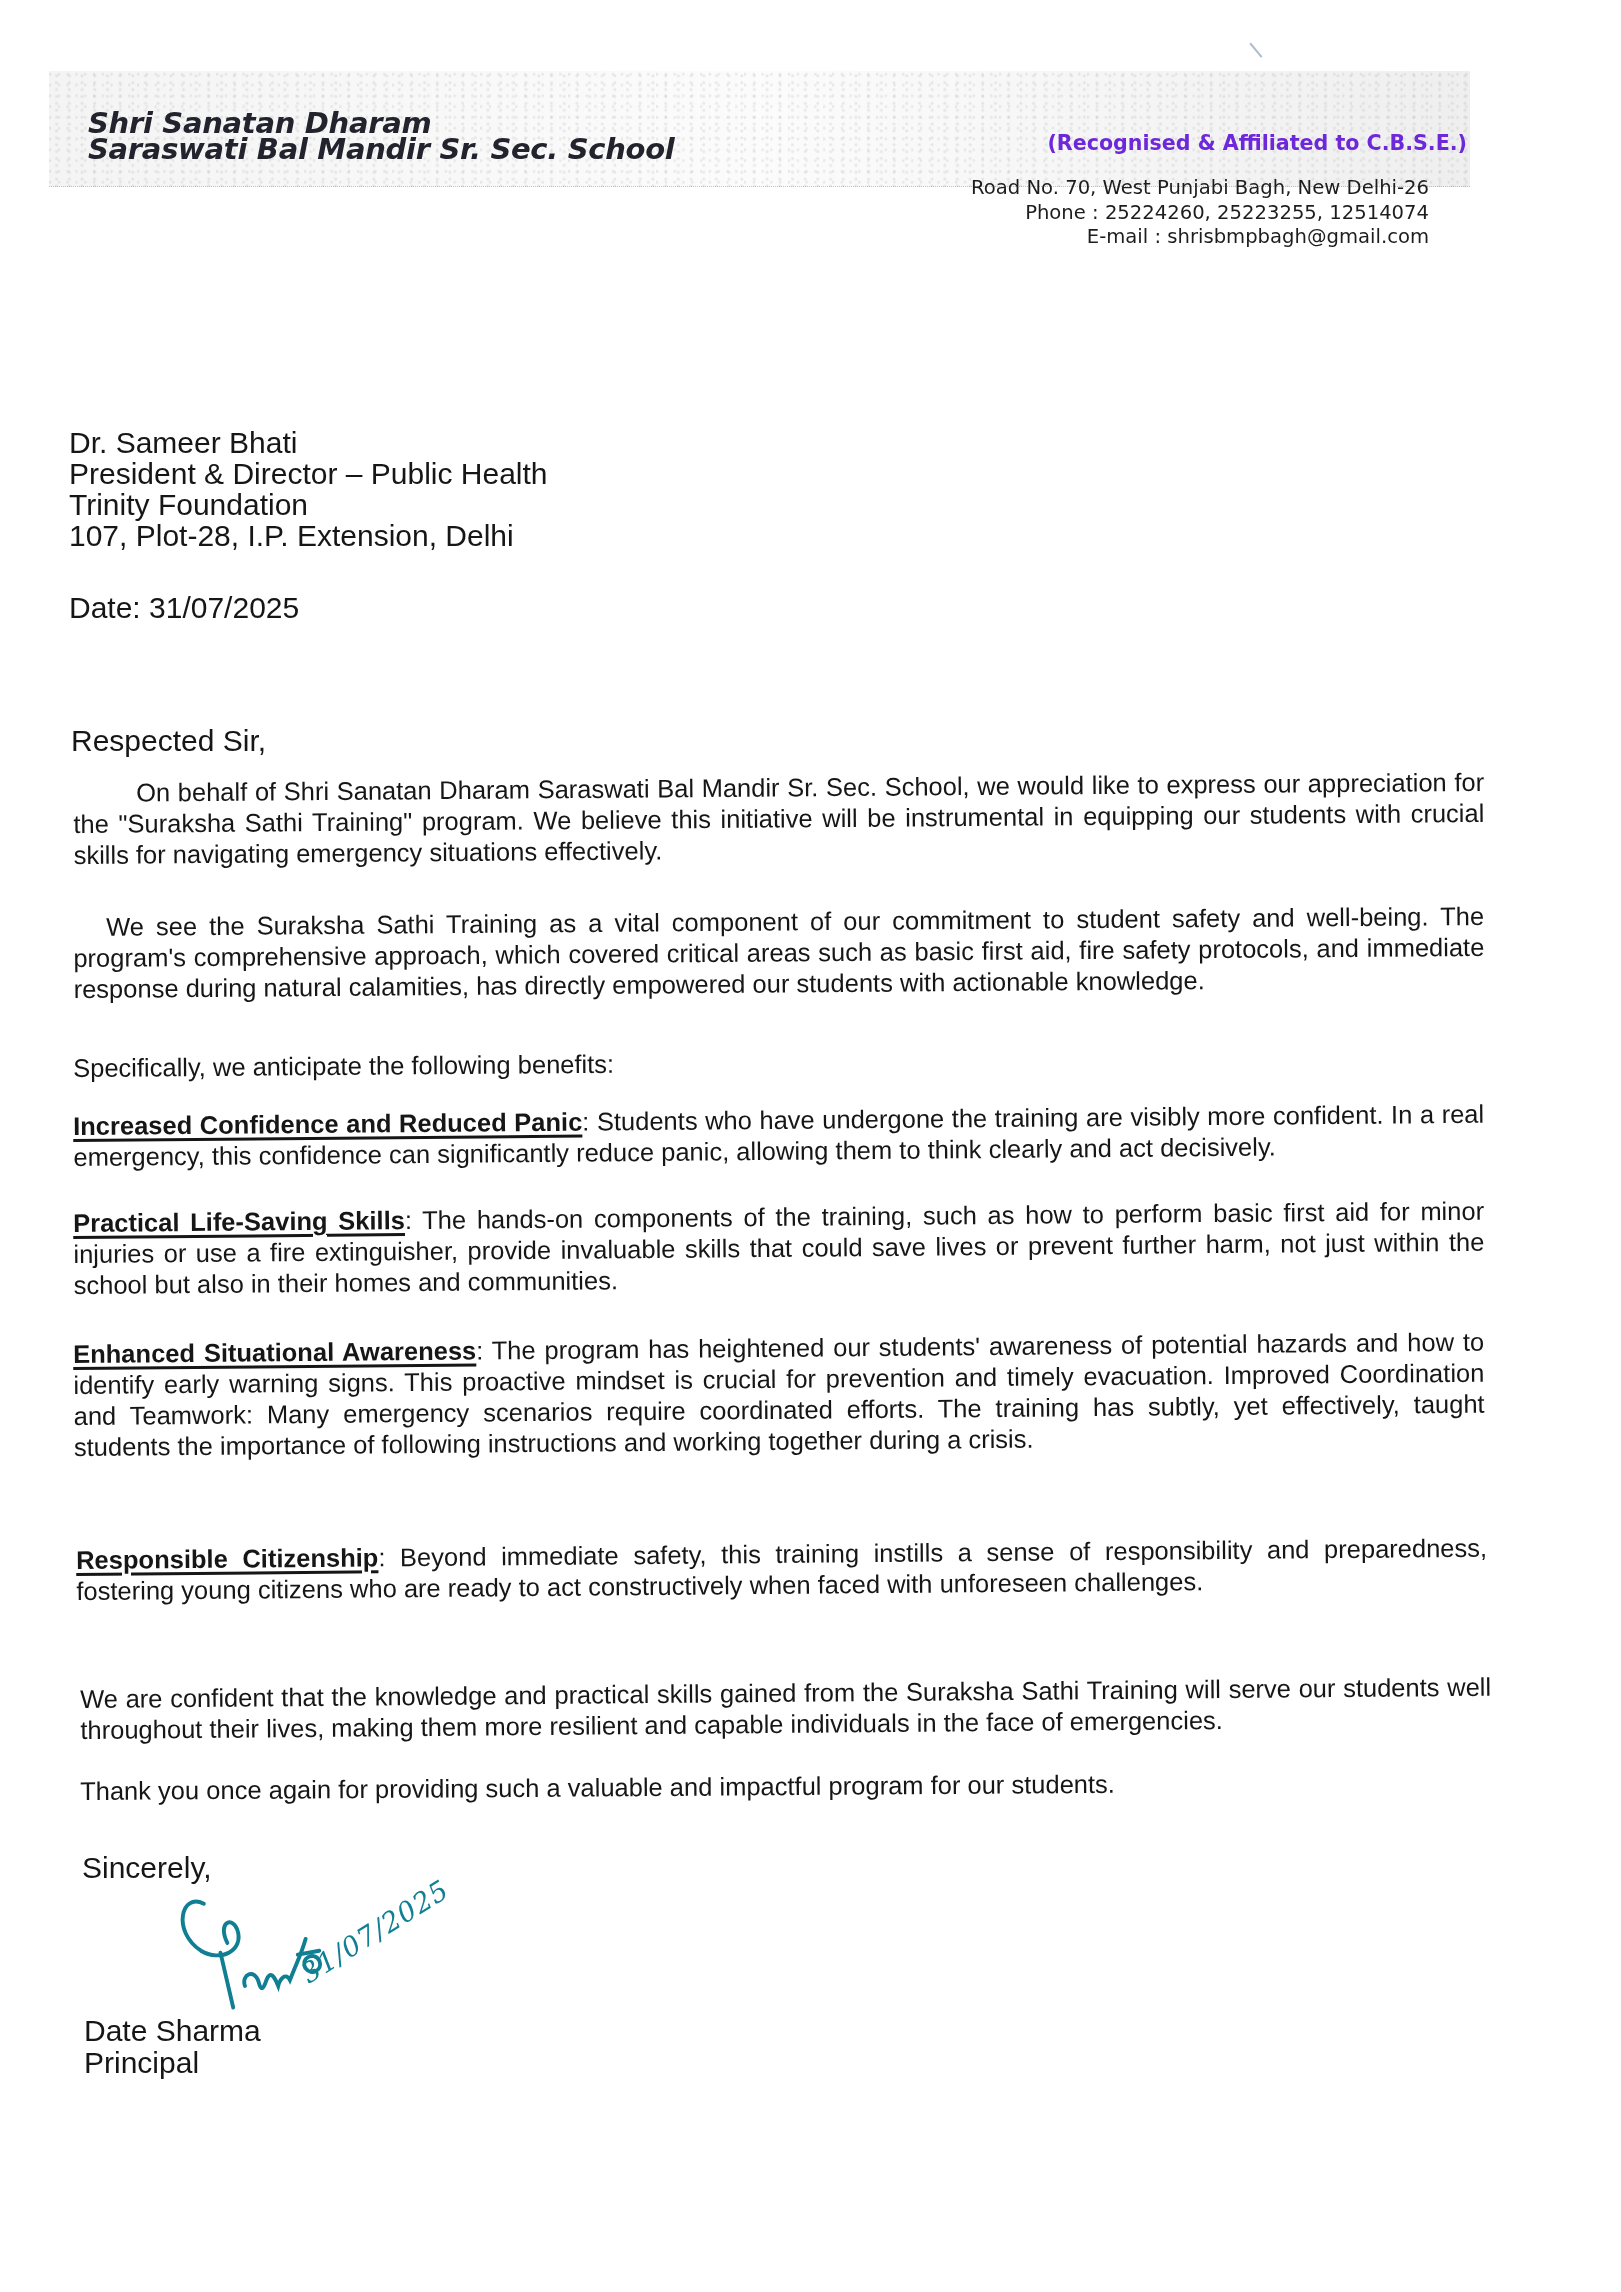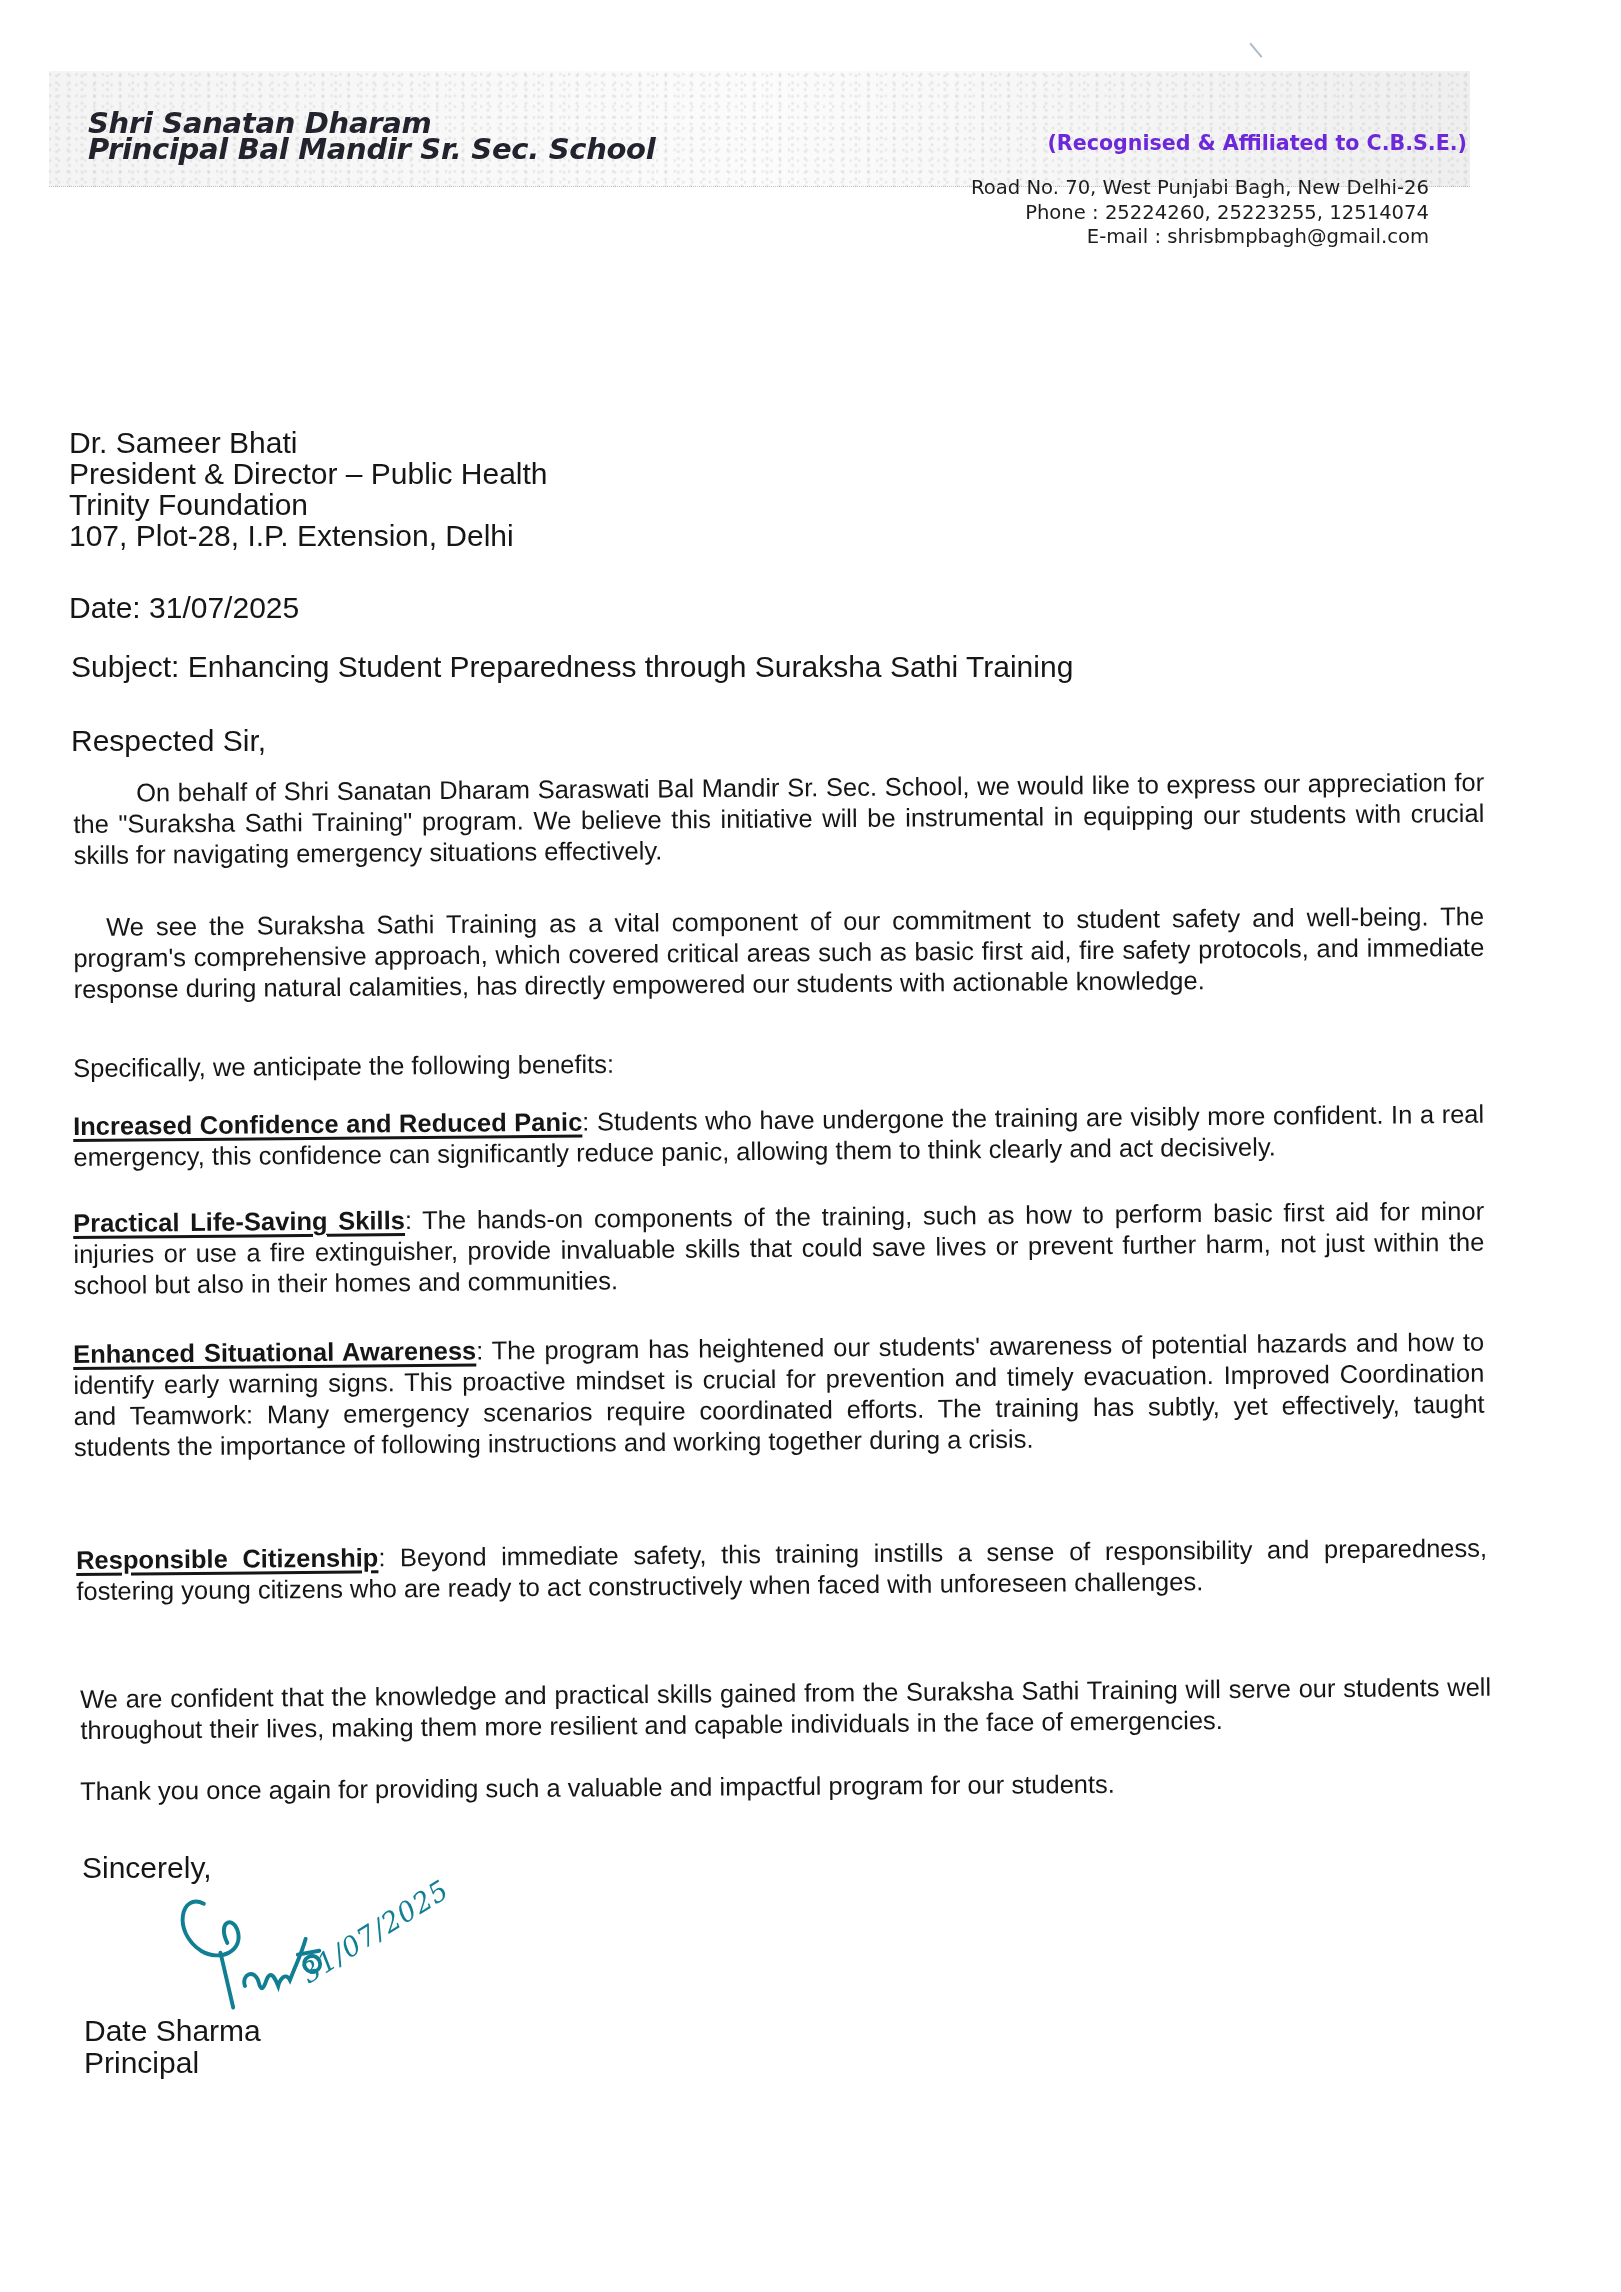--- a/index.html
+++ b/index.html
@@ -143,35 +143,34 @@
     }
   </style>
 </head>
 <body>
 
 <div class="page">
 
   <div class="letterhead-band"></div>
   <div class="scan-mark"></div>
   <div class="school-name line1">Shri Sanatan Dharam</div>
-  <div class="school-name line2">Principal Bal Mandir Sr. Sec. School</div>
+  <div class="school-name line2">Saraswati Bal Mandir Sr. Sec. School</div>
   <div class="affiliation">(Recognised &amp; Affiliated to C.B.S.E.)</div>
   <div class="contact-line addr">Road No. 70, West Punjabi Bagh, New Delhi-26</div>
   <div class="contact-line phone">Phone : 25224260, 25223255, 12514074</div>
   <div class="contact-line email">E-mail : shrisbmpbagh@gmail.com</div>
 
   <div class="txt recipient">
     <div>Dr. Sameer Bhati</div>
     <div>President &amp; Director – Public Health</div>
     <div>Trinity Foundation</div>
     <div>107, Plot-28, I.P. Extension, Delhi</div>
   </div>
 
   <div class="txt date-line">Date: 31/07/2025</div>
-  <div class="txt subject-line">Subject: Enhancing Student Preparedness through Suraksha Sathi Training</div>
   <div class="txt salutation">Respected Sir,</div>
 
   <div class="para p1"><span class="indent"></span><span>On behalf of Shri Sanatan Dharam Saraswati Bal Mandir Sr. Sec. School, we would like to express our appreciation for the "Suraksha Sathi Training" program. We believe this initiative will be instrumental in equipping our students with crucial skills for navigating emergency situations effectively.</span></div>
 
   <div class="para p2"><span class="indent" style="width:33px"></span><span>We see the Suraksha Sathi Training as a vital component of our commitment to student safety and well-being. The program's comprehensive approach, which covered critical areas such as basic first aid, fire safety protocols, and immediate response during natural calamities, has directly empowered our students with actionable knowledge.</span></div>
 
   <div class="para p2-tail">Specifically, we anticipate the following benefits:</div>
 
   <div class="para b1"><span class="benefit-title">Increased Confidence and Reduced Panic</span><span>: Students who have undergone the training are visibly more confident. In a real emergency, this confidence can significantly reduce panic, allowing them to think clearly and act decisively.</span></div>
 

